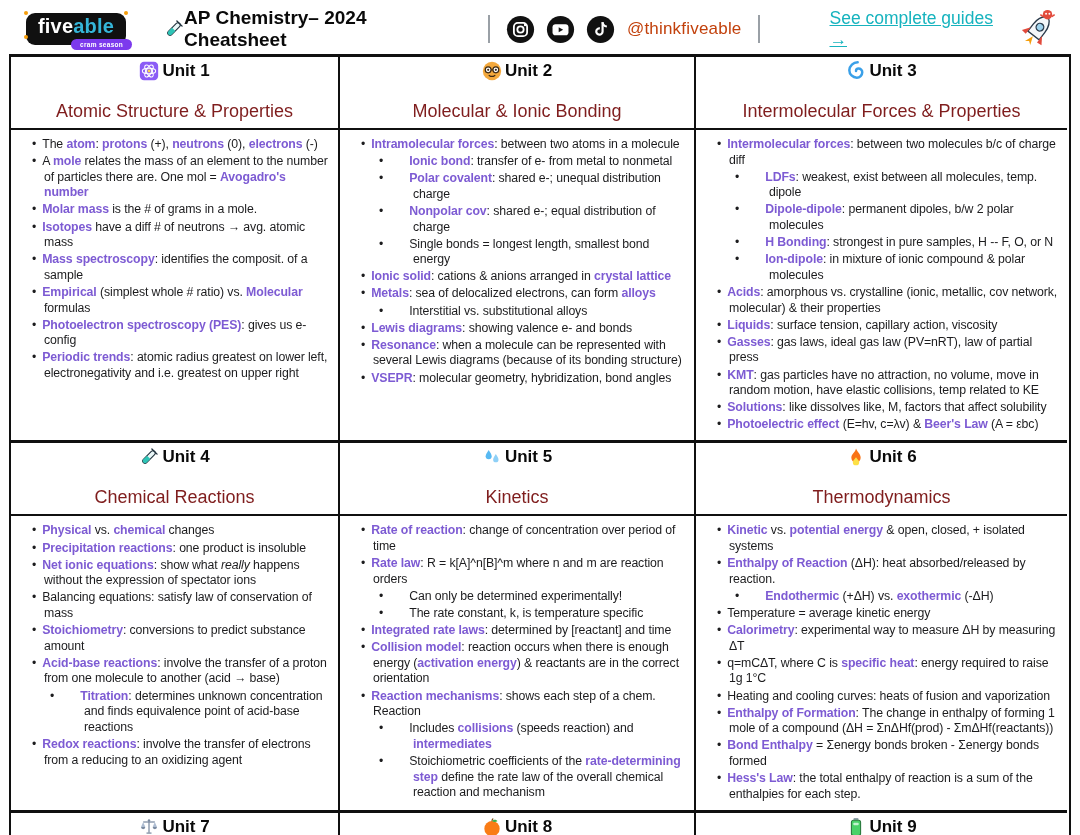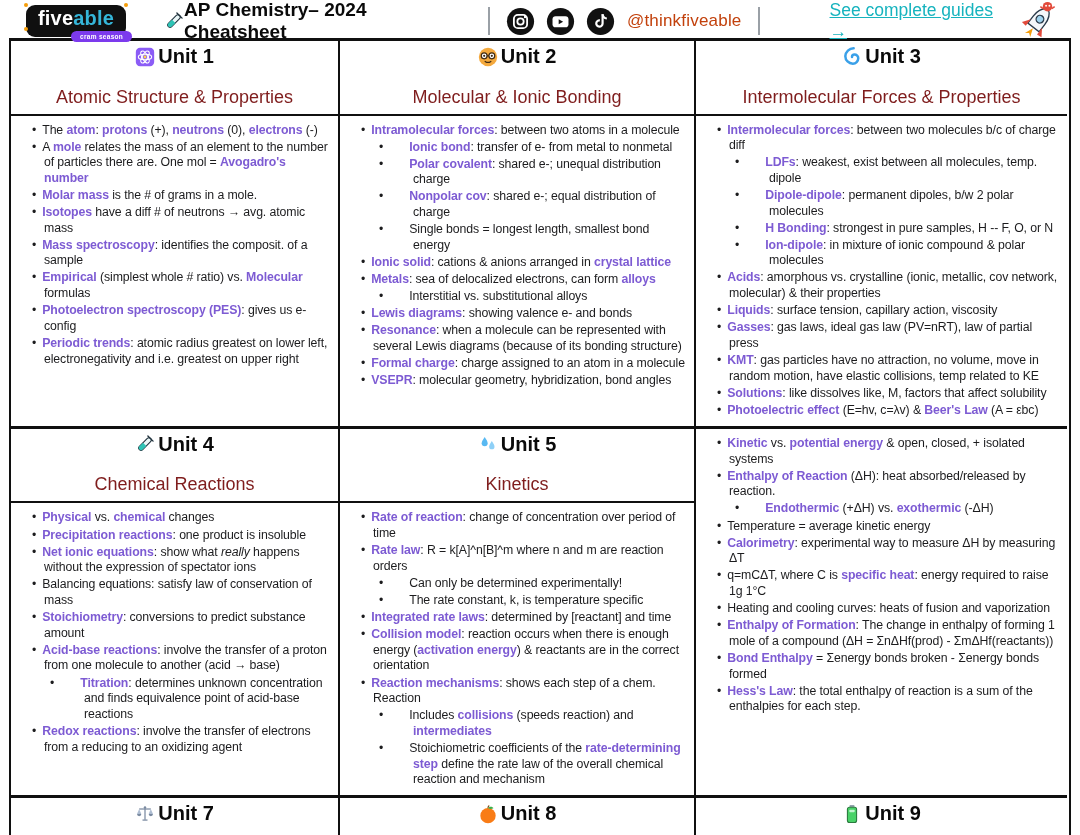--- a/index.html
+++ b/index.html
@@ -2,42 +2,42 @@
 <html><head>
 <meta charset="utf-8">
 <style>
   * { box-sizing: border-box; }
   html,body { margin:0; padding:0; }
   body {
     width:1080px; height:835px; background:#ffffff; color:#1c1c1e;
     font-family:"Liberation Sans", sans-serif; overflow:hidden;
   }
   
-  .header { height:38px; display:flex; align-items:center; padding:4px 20px 0 26px; }
+  .header { height:54px; display:flex; align-items:center; padding:4px 20px 0 26px; }
   .logo { position:relative; background:#101010; border-radius:9px; padding:3px 12px 9px 12px; margin-right:38px; }
   .logo-word { font-weight:800; font-size:20px; letter-spacing:.2px; line-height:1; }
   .logo-five { color:#ffffff; } .logo-able { color:#35b6d9; }
   .logo-pill { position:absolute; right:-6px; bottom:-5px; background:#7c3aed; color:#fff;
                font-size:6.5px; font-weight:700; padding:2px 9px; border-radius:8px; letter-spacing:.3px; }
   .logo-dot { position:absolute; width:4px; height:4px; border-radius:50%; background:#f59e0b; }
   .ld1{top:-2px;left:-2px;} .ld2{top:-2px;right:-2px;} .ld3{bottom:6px;left:-2px;}
   .page-title { font-weight:800; font-size:19px; display:flex; align-items:center; color:#0a0a0a; }
   .vdiv { width:2px; height:28px; background:#9aa0a6; margin:0 16px; }
   .socials { display:flex; align-items:center; gap:11px; margin-right:12px; }
   .icon { display:inline-flex; align-items:center; }
   .handle { font-size:17px; color:#c2410c; letter-spacing:.2px; }
   .guides-link { color:#16b3be; font-size:17.5px; text-decoration:underline; margin-left:54px; cursor:pointer; }
   .rocket { margin-left:auto; }
   
   .sheet { margin:0 9px; border:2px solid #101010; border-top-width:3px; border-bottom:0;
            display:grid; grid-template-columns:329px 356px 371px; }
   .cell { border-right:2.5px solid #101010; border-bottom:3px solid #101010; display:flex; flex-direction:column; background:#fff; }
   .cell:nth-child(3n){ border-right:0; }
   .unit-head { text-align:center; padding:4px 2px 6px; border-bottom:2.5px solid #101010; }
-  .unit-num { font-size:20px; font-weight:800; display:inline-flex; align-items:center; gap:3px; color:#0a0a0a; }
+  .unit-num { font-size:17px; font-weight:800; display:inline-flex; align-items:center; gap:3px; color:#0a0a0a; }
   .unit-sub { font-size:18px; margin-top:16px; color:#7f1d1d; }
   .unit-body { padding:7px 7px 6px 5px; }
   .row1 .unit-body{ min-height:208px; } .row2 .unit-body{ min-height:162px; }
   ul.bullets { margin:0; padding:0 0 0 16px; list-style:none; }
   ul.bullets li { font-size:12.3px; line-height:1.27; margin:0 0 1.5px 0; letter-spacing:-.1px;
                   padding-left:12px; text-indent:-12px; }
   ul.bullets li::before { content:"\2022"; margin-right:6px; }
   ul.bullets li.l1 { padding-left:52px; text-indent:-34px; }
   ul.bullets li.l1::before { margin-right:26px; }
   .kw { color:#7d5bd3; font-weight:700; }
@@ -160,21 +160,20 @@
           <li><span class="kw">Intramolecular forces</span><span>: between two atoms in a molecule</span></li>
           <li class="l1"><span class="kw">Ionic bond</span><span>: transfer of e- from metal to nonmetal</span></li>
           <li class="l1"><span class="kw">Polar covalent</span><span>: shared e-; unequal distribution charge</span></li>
           <li class="l1"><span class="kw">Nonpolar cov</span><span>: shared e-; equal distribution of charge</span></li>
           <li class="l1"><span>Single bonds = longest length, smallest bond energy</span></li>
           <li><span class="kw">Ionic solid</span><span>: cations &amp; anions arranged in </span><span class="kw">crystal lattice</span></li>
           <li><span class="kw">Metals</span><span>: sea of delocalized electrons, can form </span><span class="kw">alloys</span></li>
           <li class="l1"><span>Interstitial vs. substitutional alloys</span></li>
           <li><span class="kw">Lewis diagrams</span><span>: showing valence e- and bonds</span></li>
           <li><span class="kw">Resonance</span><span>: when a molecule can be represented with several Lewis diagrams (because of its bonding structure)</span></li>
-          <li><span class="kw">Formal charge</span><span>: charge assigned to an atom in a molecule</span></li>
           <li><span class="kw">VSEPR</span><span>: molecular geometry, hybridization, bond angles</span></li>
         </ul>
       </div>
     </section>
     <section class="cell row1">
       <div class="unit-head"><div class="unit-num">
           <span class="icon">
             <svg width="20" height="20" viewBox="0 0 24 24">
               <path d="M12 12a3 3 0 0 1 3-3 4.5 4.5 0 0 1 4.5 4.5A6.5 6.5 0 0 1 13 20a9 9 0 0 1-9-9A10 10 0 0 1 14 1.5" fill="none" stroke="#3aa0e8" stroke-width="3" stroke-linecap="round"></path>
             </svg>
@@ -241,20 +240,29 @@
           <li class="l1"><span>The rate constant, k, is temperature specific</span></li>
           <li><span class="kw">Integrated rate laws</span><span>: determined by [reactant] and time</span></li>
           <li><span class="kw">Collision model</span><span>: reaction occurs when there is enough energy (</span><span class="kw">activation energy</span><span>) &amp; reactants are in the correct orientation</span></li>
           <li><span class="kw">Reaction mechanisms</span><span>: shows each step of a chem. Reaction</span></li>
           <li class="l1"><span>Includes </span><span class="kw">collisions</span><span> (speeds reaction) and </span><span class="kw">intermediates</span></li>
           <li class="l1"><span>Stoichiometric coefficients of the </span><span class="kw">rate-determining step</span><span> define the rate law of the overall chemical reaction and mechanism</span></li>
         </ul>
       </div>
     </section>
     <section class="cell row2">
+      <div class="unit-head"><div class="unit-num">
+          <span class="icon">
+            <svg width="20" height="20" viewBox="0 0 24 24">
+              <path d="M12 1.8c1 3.5 5.6 6.2 5.6 11.2a5.6 5.6 0 0 1-11.2 0C6.4 8.3 11 6.8 12 1.8z" fill="#f97316"></path>
+              <path d="M12 22a3.8 3.8 0 0 1-3.8-3.8c0-2.2 2-3.4 3.8-6 1.8 2.6 3.8 3.8 3.8 6A3.8 3.8 0 0 1 12 22z" fill="#fde047"></path>
+            </svg>
+          </span>
+          <span>Unit 6</span>
+        </div><div class="unit-sub">Thermodynamics</div></div>
       <div class="unit-body">
         <ul class="bullets">
           <li><span class="kw">Kinetic</span><span> vs. </span><span class="kw">potential energy</span><span> &amp; open, closed, + isolated systems</span></li>
           <li><span class="kw">Enthalpy of Reaction</span><span> (ΔH): heat absorbed/released by reaction.</span></li>
           <li class="l1"><span class="kw">Endothermic</span><span> (+ΔH) vs. </span><span class="kw">exothermic</span><span> (-ΔH)</span></li>
           <li><span>Temperature = average kinetic energy</span></li>
           <li><span class="kw">Calorimetry</span><span>: experimental way to measure ΔH by measuring ΔT</span></li>
           <li><span>q=mCΔT, where C is </span><span class="kw">specific heat</span><span>: energy required to raise 1g 1°C</span></li>
           <li><span>Heating and cooling curves: heats of fusion and vaporization</span></li>
           <li><span class="kw">Enthalpy of Formation</span><span>: The change in enthalpy of forming 1 mole of a compound (ΔH = ΣnΔHf(prod) - ΣmΔHf(reactants))</span></li>

